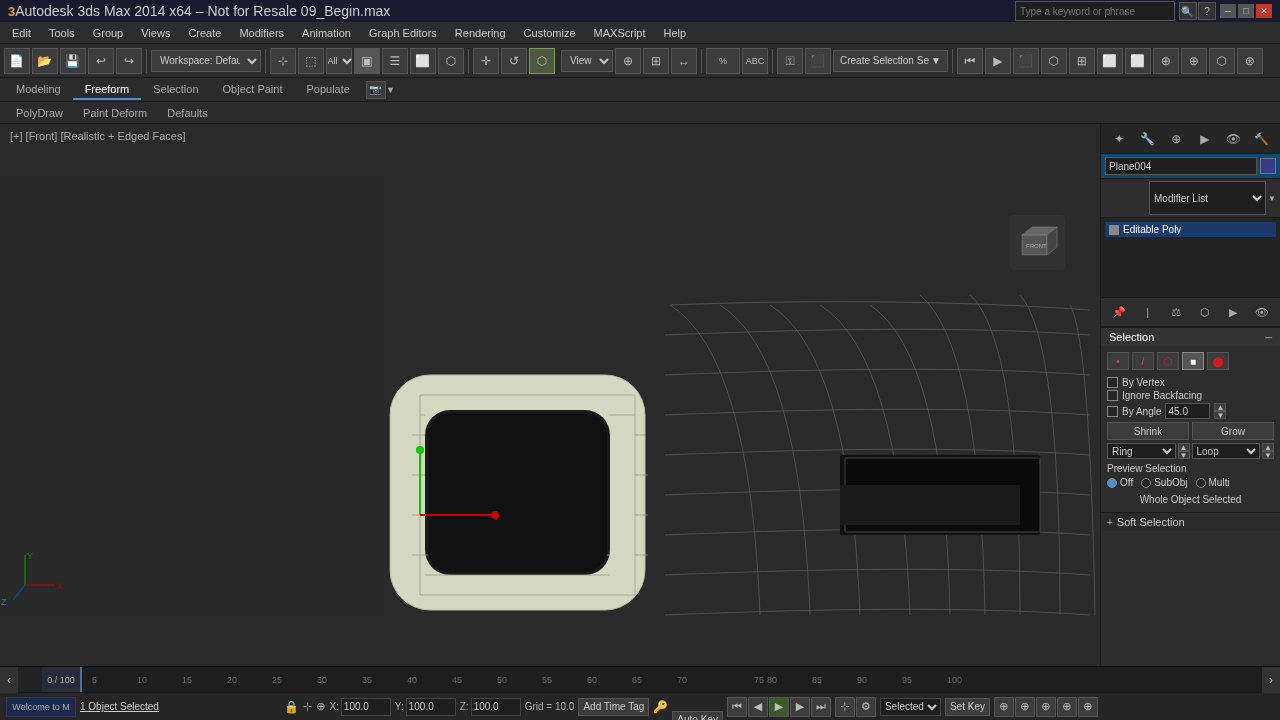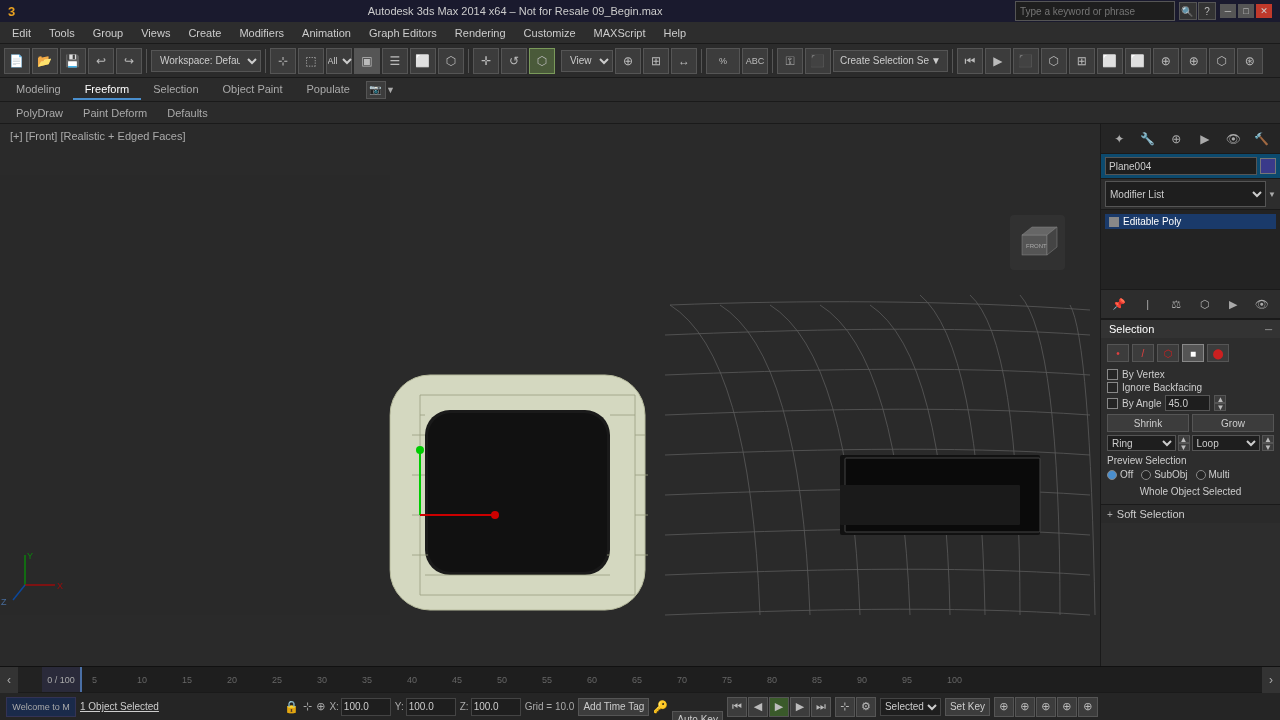--- a/index.html
+++ b/index.html
@@ -19,21 +19,21 @@
       height: 22px;
       background: #1a1a2e;
       display: flex;
       align-items: center;
       justify-content: space-between;
       padding: 0 8px;
       color: #bbb;
       font-size: 11px;
     }
     #title-bar .title-left { display: flex; align-items: center; gap: 8px; }
-    #title-bar .title-center { flex: 1; text-align: center; font-size: 11px; color: #ccc; }
+    #title-bar .title-center { flex: 1; text-align: left; font-size: 14px; color: #ccc; }
     #title-bar .win-controls { display: flex; gap: 2px; }
     #title-bar .win-btn {
       width: 16px; height: 14px; background: #555; border: none;
       color: #ccc; font-size: 9px; cursor: pointer; display: flex; align-items: center; justify-content: center;
     }
     #title-bar .win-btn.close { background: #c0392b; }
 
     
     #menu-bar {
       width: 100%;
@@ -220,25 +220,26 @@
     #modifier-list-row {
       display: flex;
       align-items: center;
       padding: 2px 4px;
       gap: 2px;
       background: #2d2d2d;
       border-bottom: 1px solid #1a1a1a;
     }
     #modifier-list-select {
       flex: 1;
-      height: 26px;
+      height: 34px;
       background: #1e1e1e;
       border: 1px solid #555;
       color: #ccc;
       font-size: 10px;
+      margin-left: 44px;
     }
 
     
     #modifier-stack {
       background: #232323;
       min-height: 80px;
       padding: 4px;
       border-bottom: 1px solid #1a1a1a;
     }
     .stack-item {
@@ -926,21 +927,21 @@
     <span class="timeline-tick" style="left:230px;">25</span>
     <span class="timeline-tick" style="left:275px;">30</span>
     <span class="timeline-tick" style="left:320px;">35</span>
     <span class="timeline-tick" style="left:365px;">40</span>
     <span class="timeline-tick" style="left:410px;">45</span>
     <span class="timeline-tick" style="left:455px;">50</span>
     <span class="timeline-tick" style="left:500px;">55</span>
     <span class="timeline-tick" style="left:545px;">60</span>
     <span class="timeline-tick" style="left:590px;">65</span>
     <span class="timeline-tick" style="left:635px;">70</span>
-    <span class="timeline-tick" style="left:680px;">75</span>
+    <span class="timeline-tick" style="left:712px;">75</span>
     <span class="timeline-tick" style="left:725px;">80</span>
     <span class="timeline-tick" style="left:770px;">85</span>
     <span class="timeline-tick" style="left:815px;">90</span>
     <span class="timeline-tick" style="left:860px;">95</span>
     <span class="timeline-tick" style="left:905px;">100</span>
   </div>
   <button class="time-right-btn">›</button>
 </div>
 
 <div id="status-bar">

